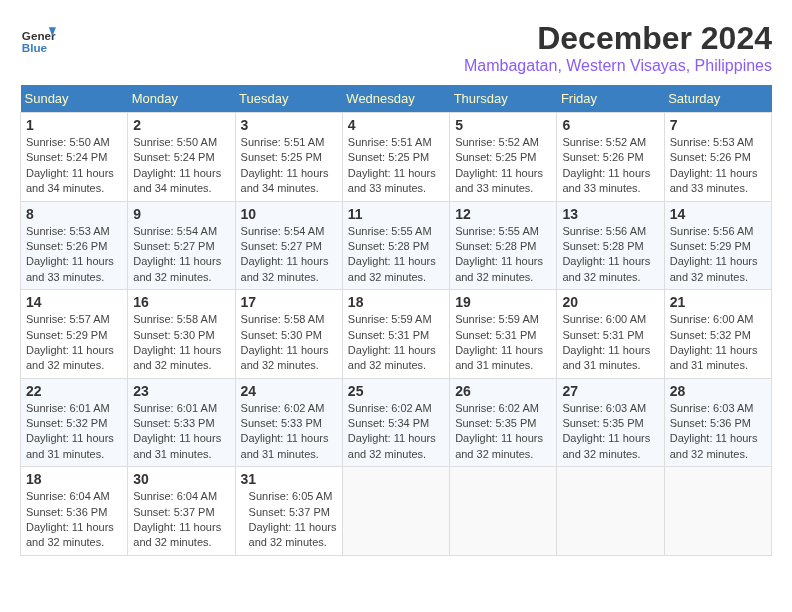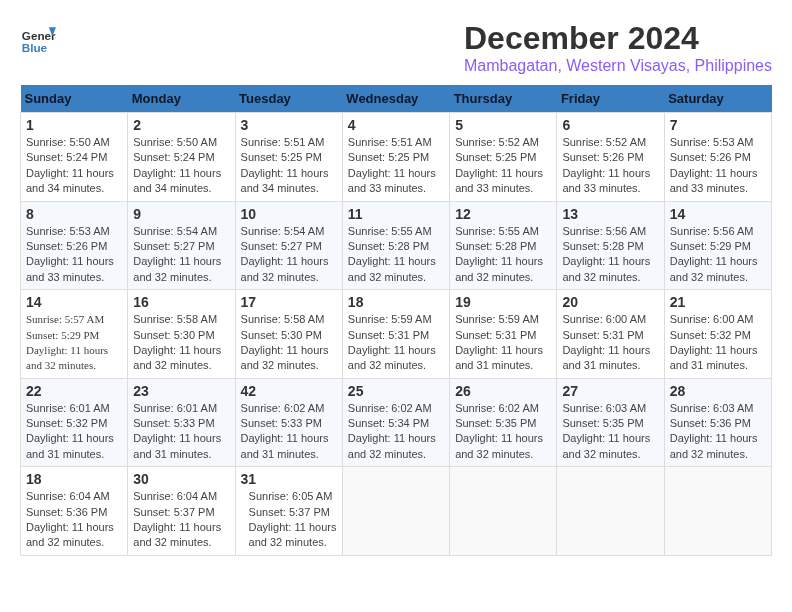--- a/index.html
+++ b/index.html
@@ -19,42 +19,43 @@
     .logo {
       display: flex;
       align-items: center;
       gap: 6px;
     }
     .logo-icon {
       width: 36px;
       height: 36px;
     }
     .title-area {
+      text-align: right;
     }
     .month-title {
       font-size: 32px;
       font-weight: bold;
       color: #333;
     }
     .location-title {
       font-size: 16px;
       color: #8b5cf6;
     }
     .calendar-table {
       width: 100%;
       border-collapse: collapse;
       font-size: 11px;
     }
     .calendar-table th {
       background-color: #3a7fc1;
-      color: #0f172a;
+      color: #fef9c3;
       padding: 6px 4px;
       text-align: left;
       font-size: 13px;
-      font-weight: bold;
+      font-weight: normal;
     }
     .calendar-table td {
       vertical-align: top;
       padding: 4px 5px;
       border: 1px solid #ddd;
       width: 14.28%;
       min-height: 80px;
       background: #fff;
     }
     .calendar-table tr:nth-child(even) td {
@@ -204,21 +205,21 @@
           <span class="day-number">14</span>
           <div class="day-info" style="white-space: pre-line;">Sunrise: 5:56 AM
 Sunset: 5:29 PM
 Daylight: 11 hours
 and 32 minutes.</div>
         </td>
       </tr>
       <tr>
         <td>
           <span class="day-number">14</span>
-          <div class="day-info" style="white-space: pre-line; font-family: Liberation Serif, serif;">Sunrise: 5:57 AM
+          <div class="day-info" style="white-space: pre-line;">Sunrise: 5:57 AM
 Sunset: 5:29 PM
 Daylight: 11 hours
 and 32 minutes.</div>
         </td>
         <td>
           <span class="day-number">16</span>
           <div class="day-info" style="white-space: pre-line;">Sunrise: 5:58 AM
 Sunset: 5:30 PM
 Daylight: 11 hours
 and 32 minutes.</div>
@@ -268,21 +269,21 @@
 and 31 minutes.</div>
         </td>
         <td>
           <span class="day-number">23</span>
           <div class="day-info" style="white-space: pre-line;">Sunrise: 6:01 AM
 Sunset: 5:33 PM
 Daylight: 11 hours
 and 31 minutes.</div>
         </td>
         <td>
-          <span class="day-number">42</span>
+          <span class="day-number">24</span>
           <div class="day-info" style="white-space: pre-line;">Sunrise: 6:02 AM
 Sunset: 5:33 PM
 Daylight: 11 hours
 and 31 minutes.</div>
         </td>
         <td>
           <span class="day-number">25</span>
           <div class="day-info" style="white-space: pre-line;">Sunrise: 6:02 AM
 Sunset: 5:34 PM
 Daylight: 11 hours

